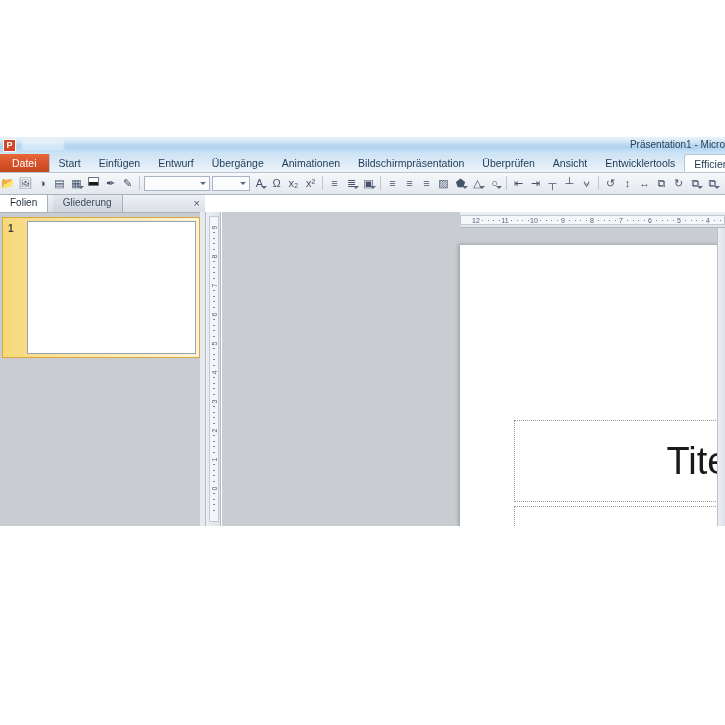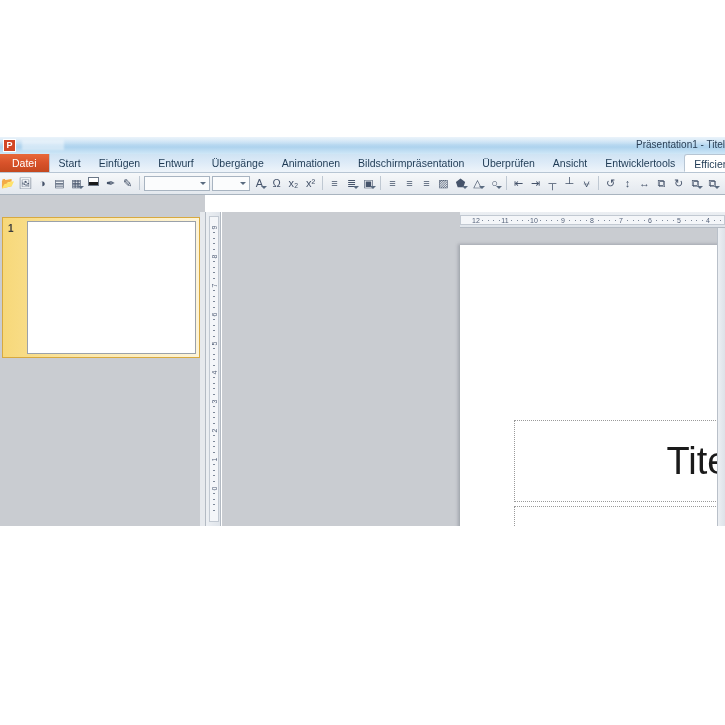--- a/index.html
+++ b/index.html
@@ -380,31 +380,37 @@
   }
 </style>
 </head>
 <body>
 
 <div id="app">
 
   <div class="titlebar">
     <div class="pptlogo">P</div>
     <div class="qat-blur"></div>
-    <div class="titletext">Präsentation1 - Titel</div>
+    <div class="titletext">Präsentation1 - Micro</div>
   </div>
 
   <div class="tabstrip" id="tabstrip"><div class="tab file">Datei</div><div class="tab">Start</div><div class="tab">Einfügen</div><div class="tab">Entwurf</div><div class="tab">Übergänge</div><div class="tab">Animationen</div><div class="tab">Bildschirmpräsentation</div><div class="tab">Überprüfen</div><div class="tab">Ansicht</div><div class="tab">Entwicklertools</div><div class="tab active">Efficienizers</div></div>
 
 
   <div class="toolbar" id="toolbar"><div class="tb"><span class="sym">📂</span></div><div class="tb"><span class="sym">🖼</span></div><div class="tb"><span class="sym">◑</span></div><div class="tb"><span class="sym">▤</span></div><div class="tb"><span class="sym">▦</span><span class="tbcaret"></span></div><div class="tb"><span class="sym"></span><span class="sw-box"></span></div><div class="tb"><span class="sym">✒</span></div><div class="tb"><span class="sym">✎</span></div><span class="tbsep"></span><div class="tbcombo font"><span style="position: absolute; left: 3px; top: 1px; font-size: 9px; color: rgb(34, 34, 34);"></span><span class="tbcaret"></span></div><div class="tbcombo size"><span style="position: absolute; left: 3px; top: 1px; font-size: 9px; color: rgb(34, 34, 34);"></span><span class="tbcaret"></span></div><div class="tb"><span class="sym">A</span><span class="tbcaret"></span></div><div class="tb"><span class="sym">Ω</span></div><div class="tb"><span class="sym">x₂</span></div><div class="tb"><span class="sym">x²</span></div><span class="tbsep"></span><div class="tb"><span class="sym">≡</span></div><div class="tb"><span class="sym">≣</span><span class="tbcaret"></span></div><div class="tb"><span class="sym">▣</span><span class="tbcaret"></span></div><span class="tbsep"></span><div class="tb"><span class="sym">≡</span></div><div class="tb"><span class="sym">≡</span></div><div class="tb"><span class="sym">≡</span></div><div class="tb"><span class="sym">▨</span></div><div class="tb"><span class="sym">⬟</span><span class="tbcaret"></span></div><div class="tb"><span class="sym">△</span><span class="tbcaret"></span></div><div class="tb"><span class="sym">○</span><span class="tbcaret"></span></div><span class="tbsep"></span><div class="tb"><span class="sym">⇤</span></div><div class="tb"><span class="sym">⇥</span></div><div class="tb"><span class="sym">┬</span></div><div class="tb"><span class="sym">┴</span></div><div class="tb"><span class="sym">⩝</span></div><span class="tbsep"></span><div class="tb"><span class="sym">↺</span></div><div class="tb"><span class="sym">↕</span></div><div class="tb"><span class="sym">↔</span></div><div class="tb"><span class="sym">⧉</span></div><div class="tb"><span class="sym">↻</span></div><div class="tb"><span class="sym">⧉</span><span class="tbcaret"></span></div><div class="tb"><span class="sym">⧉</span><span class="tbcaret"></span></div><div class="tb"><span class="sym">◇</span></div></div>
 
   <div class="main">
 
     <div class="pane">
+      <div class="panetabs">
+        <div class="ptab-fill"></div>
+        <div class="ptab sel">Folien</div>
+        <div class="ptab unsel">Gliederung</div>
+        <div class="pane-close">×</div>
+      </div>
       <div class="thumbwrap">
         <div class="thumbnum">1</div>
         <div class="thumb"></div>
       </div>
       <div class="pane-vsb"></div>
     </div>
 
     <div class="pane-splitter"></div>
     <div class="split-grip">
       <i style="top:12px"></i>

